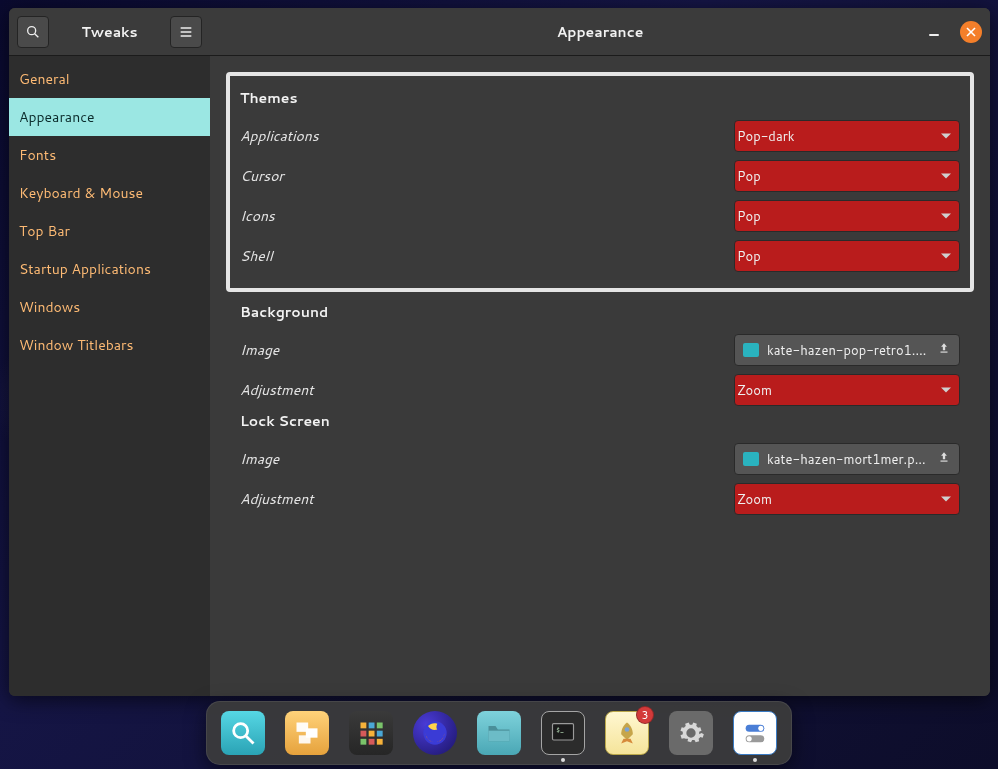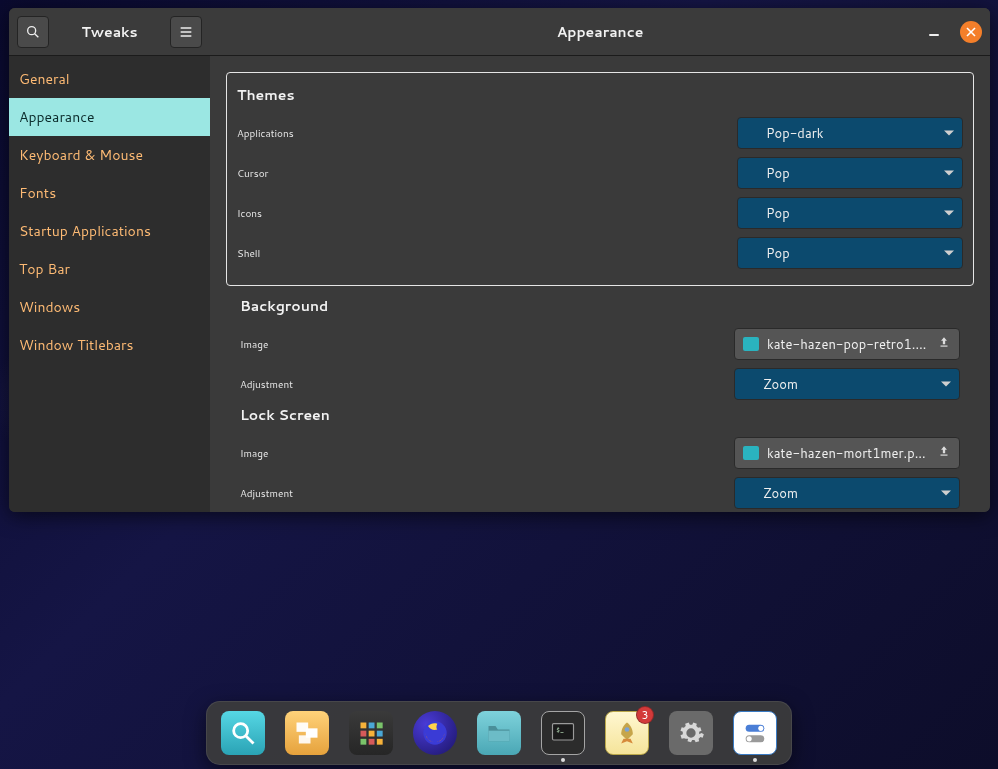--- a/index.html
+++ b/index.html
@@ -11,21 +11,21 @@
       radial-gradient(circle at 50px 400px, rgba(60,60,100,.35) 0, transparent 60px),
       radial-gradient(circle at 900px 300px, rgba(60,60,100,.35) 0, transparent 60px),
       linear-gradient(135deg, #0a0a2f 0%, #151545 40%, #0d0d2a 100%);
     position: relative;
     overflow: hidden;
   }
   
   .window {
     position: absolute;
     left: 9px; top: 8px;
-    width: 981px; height: 504px;
+    width: 981px; height: 688px;
     background: #333333;
     border-radius: 6px;
     display: flex;
     overflow: hidden;
     box-shadow: 0 4px 20px rgba(0,0,0,.6);
   }
   
   .left {
     width: 201px;
     background: #2d2d2d;
@@ -124,58 +124,59 @@
     cursor: pointer;
   }
   .closebtn svg { width: 10px; height: 10px; }
   
   .content {
     flex: 1;
     padding: 16px;
     overflow-y: auto;
   }
   .highlight-box {
-    border: 1px solid #e5e5e5;
+    border: 4px solid #e5e5e5;
     border-radius: 4px;
     padding: 8px 10px 12px 10px;
     margin-bottom: 10px;
   }
   .section-title {
     color: #f2f2f2;
     font-weight: 700;
     font-size: 14px;
     margin: 4px 0 8px 0;
   }
   .plain-section { padding: 0 14px; }
   .plain-section .section-title { margin-top: 1px; }
   .row {
     display: flex;
     align-items: center;
     height: 40px;
   }
   .row-label {
     color: #e6e6e6;
-    font-size: 10px;
+    font-size: 14px;
     flex: 1;
+    font-style: italic;
   }
   .warn {
     width: 20px; height: 20px;
     margin-right: 8px;
     display: flex; align-items: center; justify-content: center;
   }
   .warn svg { width: 18px; height: 18px; }
   .combo {
     width: 226px;
     height: 32px;
-    background: #0c4a6e;
+    background: #b91c1c;
     border: 1px solid #2a2a2a;
     border-radius: 4px;
     display: flex;
     align-items: center;
-    padding: 0 28px;
+    padding: 0 2px;
     color: #efefef;
     font-size: 13px;
     cursor: pointer;
     position: relative;
   }
   .combo.disabled { color: #8a8a8a; cursor: default; }
   .combo .val { flex: 1; }
   .combo .drop {
     position: absolute; right: 8px; top: 50%; transform: translateY(-50%);
   }
@@ -284,30 +285,30 @@
       </div>
     </div>
     <div class="sidebar">
       <div class="sidebar-item">
           <span>General</span>
         </div>
       <div class="sidebar-item active">
           <span>Appearance</span>
         </div>
       <div class="sidebar-item">
+          <span>Fonts</span>
+        </div>
+      <div class="sidebar-item">
           <span>Keyboard &amp; Mouse</span>
         </div>
       <div class="sidebar-item">
-          <span>Fonts</span>
+          <span>Top Bar</span>
         </div>
       <div class="sidebar-item">
           <span>Startup Applications</span>
-        </div>
-      <div class="sidebar-item">
-          <span>Top Bar</span>
         </div>
       <div class="sidebar-item">
           <span>Windows</span>
         </div>
       <div class="sidebar-item">
           <span>Window Titlebars</span>
         </div>
     </div>
   </div>
 

